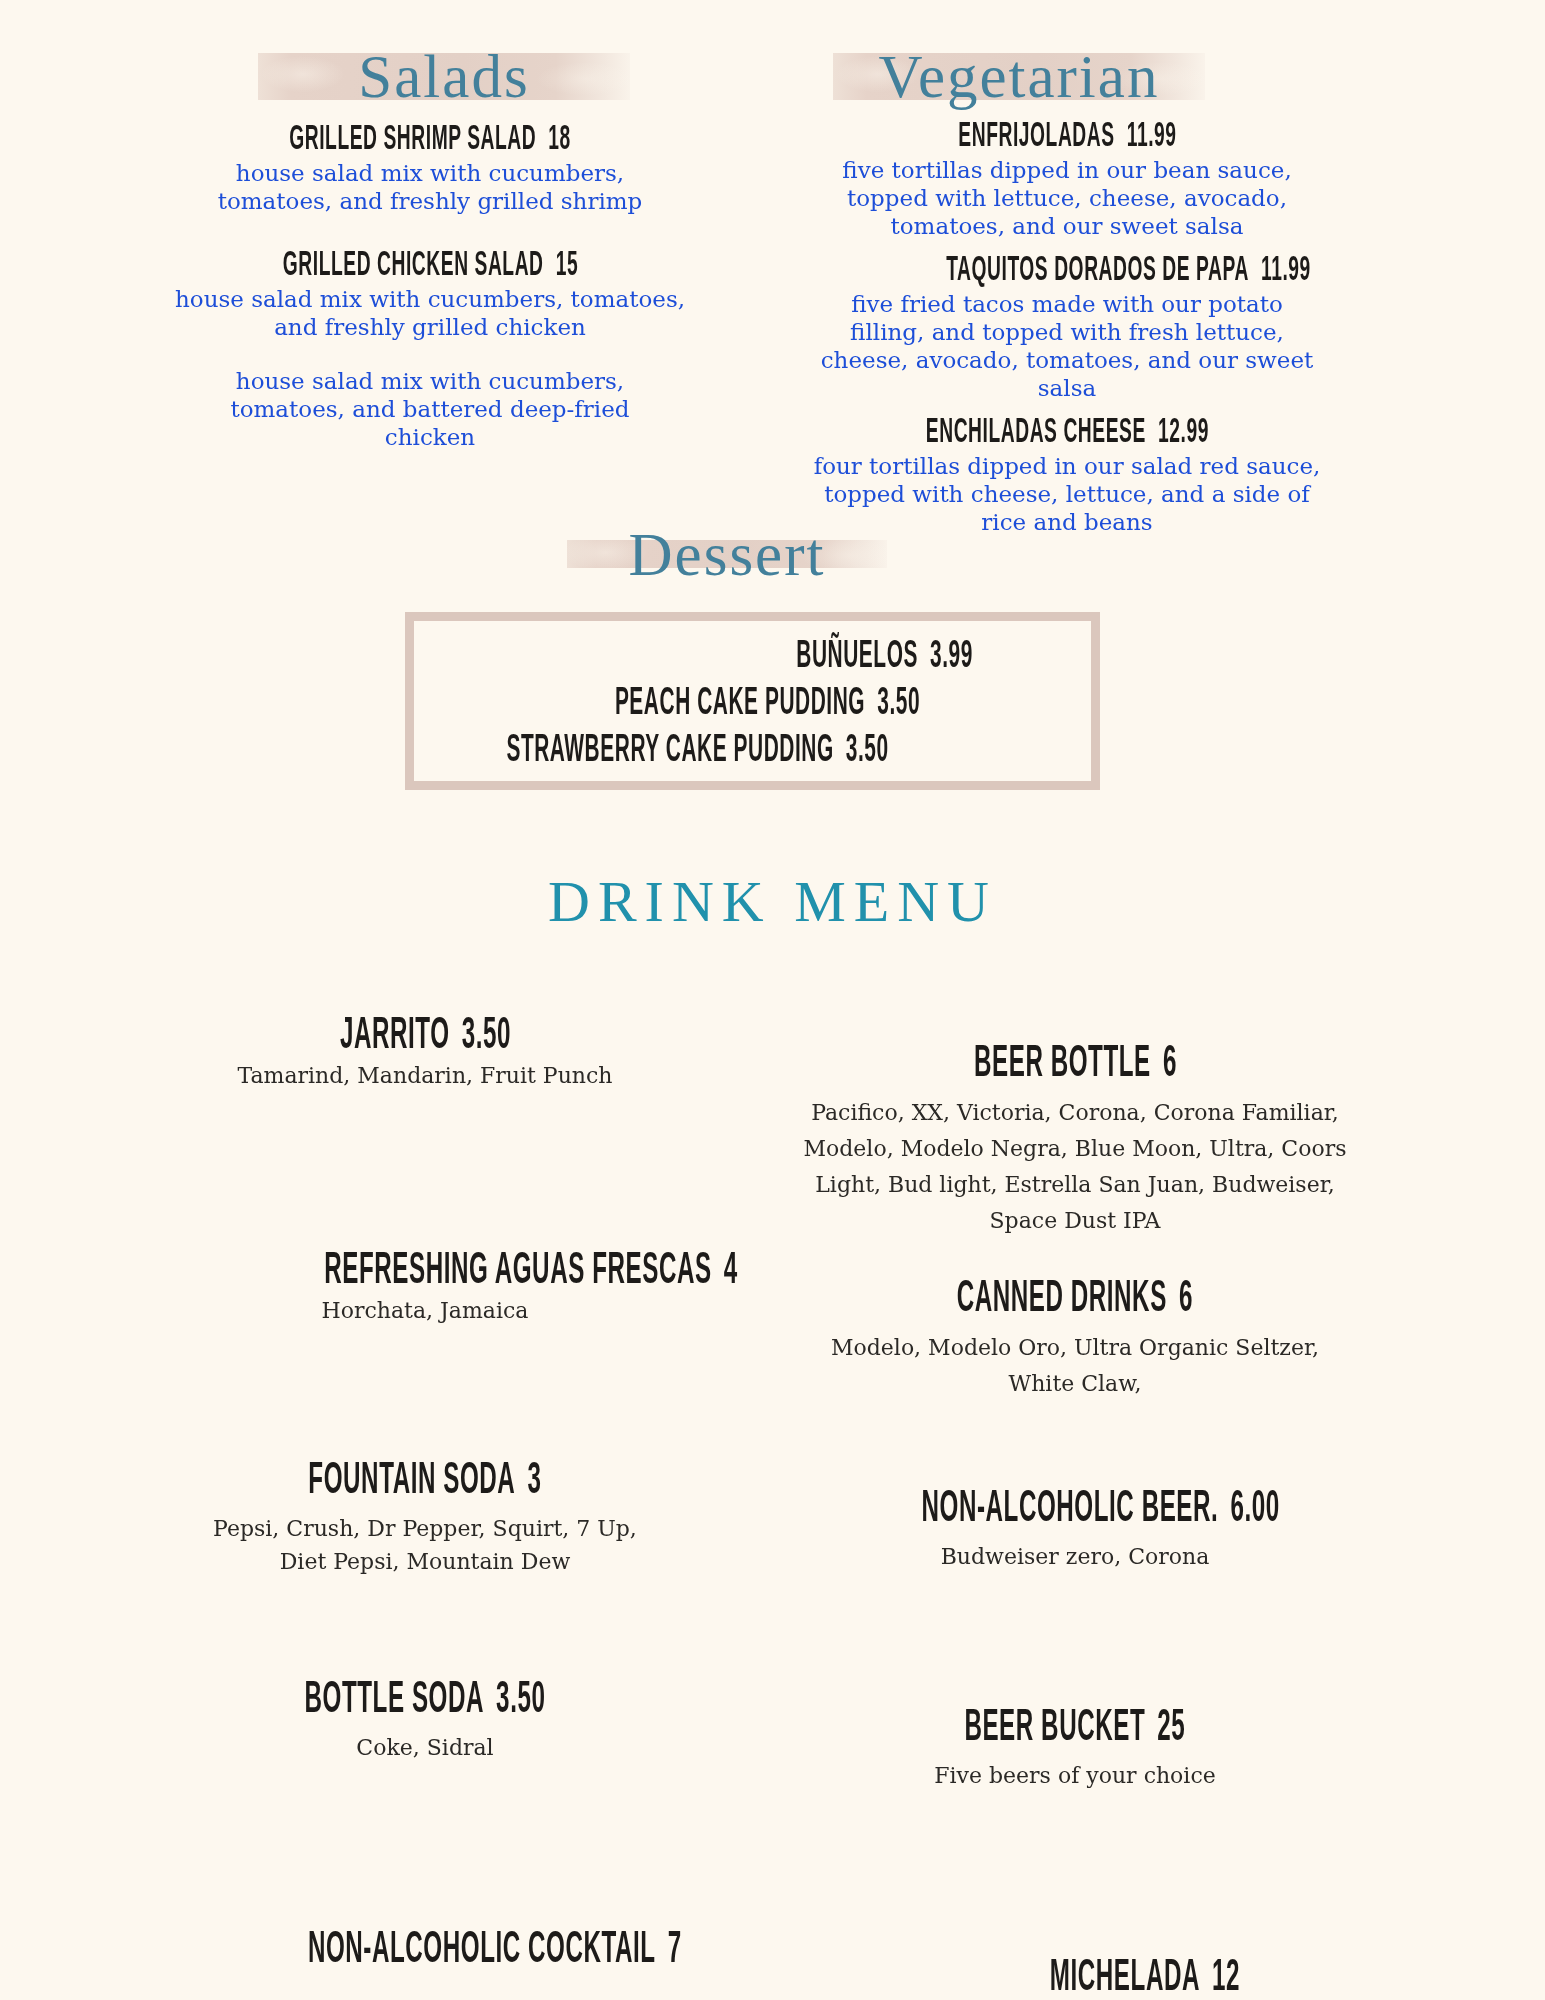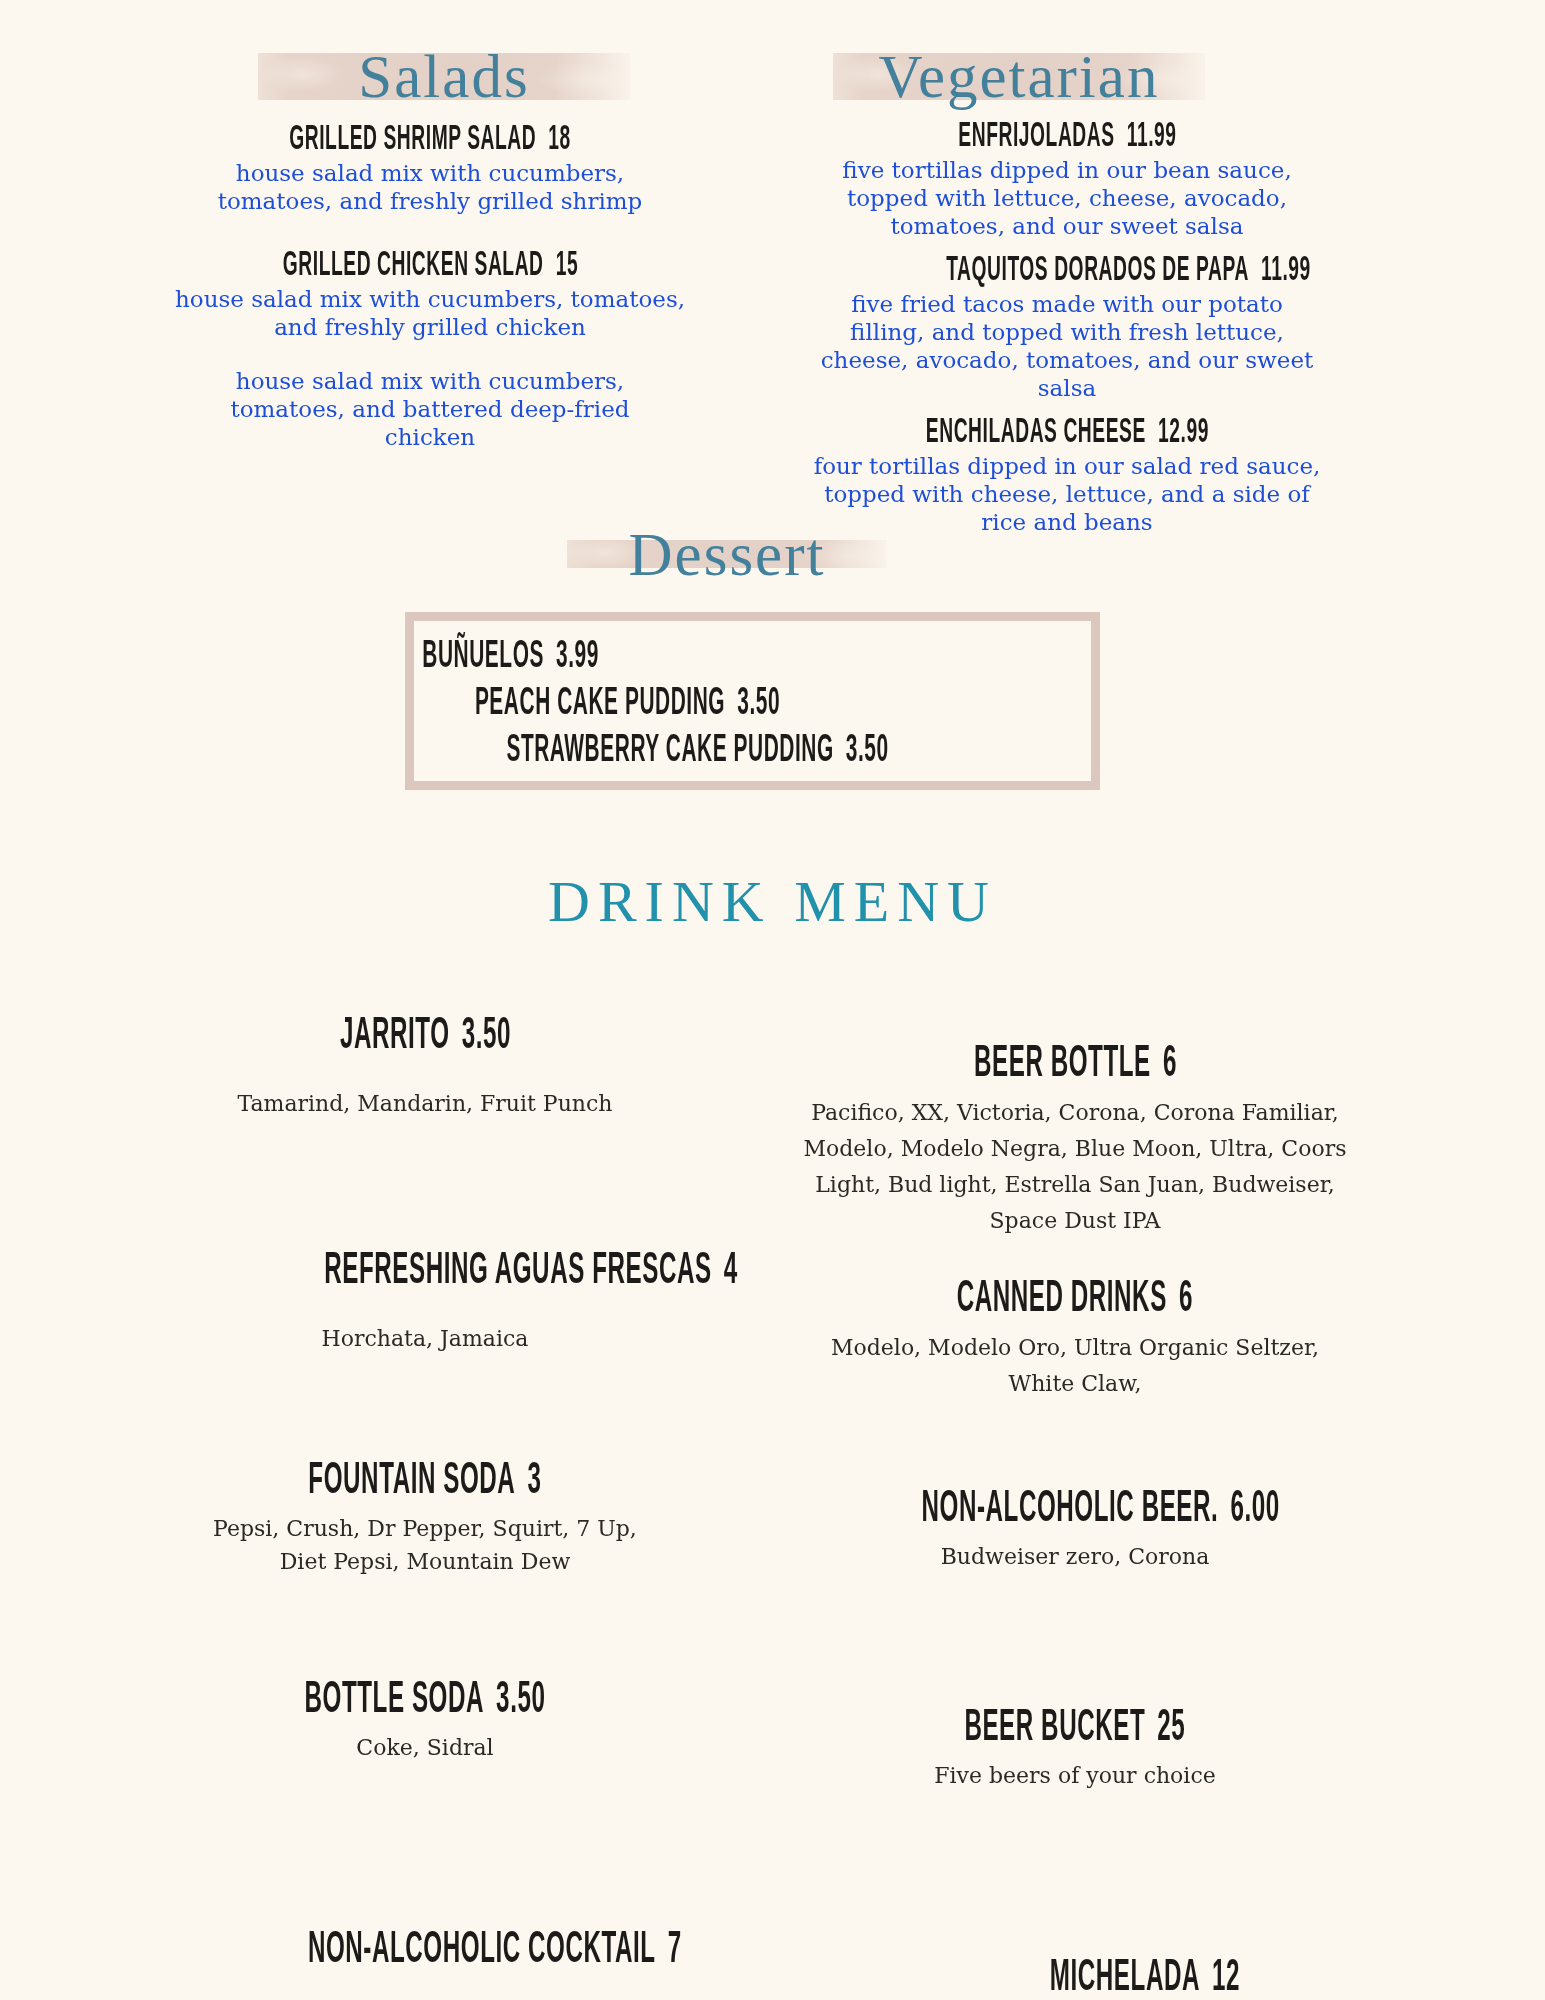--- a/index.html
+++ b/index.html
@@ -40,31 +40,31 @@
   .col-salads{position:absolute;left:160px;top:115px;width:540px;}
   .col-veg{position:absolute;left:797px;top:112px;width:540px;}
   .col-salads .food-item{margin-bottom:26px;}
   .col-veg .food-item{margin-bottom:6px;}
   .col-veg .desc-brown{line-height:28px;}
 
   
   .dessert-box{position:absolute;left:405px;top:612px;width:695px;height:178px;
     border:9px solid #DBC7BD;box-sizing:border-box;background:#FDF8EF;
     display:flex;flex-direction:column;align-items:center;justify-content:center;gap:14px;}
-  .dessert-inner{transform:translateX(-55px);text-align:left;text-decoration:underline;}
+  .dessert-inner{transform:translateX(-55px);text-align:right;text-decoration:underline;}
   .dessert-line{display:block;margin:7px 0;}
 
   
   .drink-title{position:absolute;left:0;top:852px;width:100%;text-align:center;
     font-family:"Liberation Serif", serif;font-size:58px;line-height:100px;
     color:#2191AC;letter-spacing:8px;}
   .dblock{position:absolute;box-sizing:border-box;}
   .dcol-l{left:155px;width:540px;}
   .dcol-r{left:775px;width:600px;margin-top:28px;}
-  .gap-a{margin-top:28px;}
+  .gap-a{}
   .gap-b{margin-top:9px;}
   .r1{top:1008px;}
   .r2{top:1243px;}
   .r3{top:1453px;}
   .r4{top:1672px;}
   .r5{top:1922px;}
   .shift-right{left:845px;}
 </style>
 </head>
 <body>

